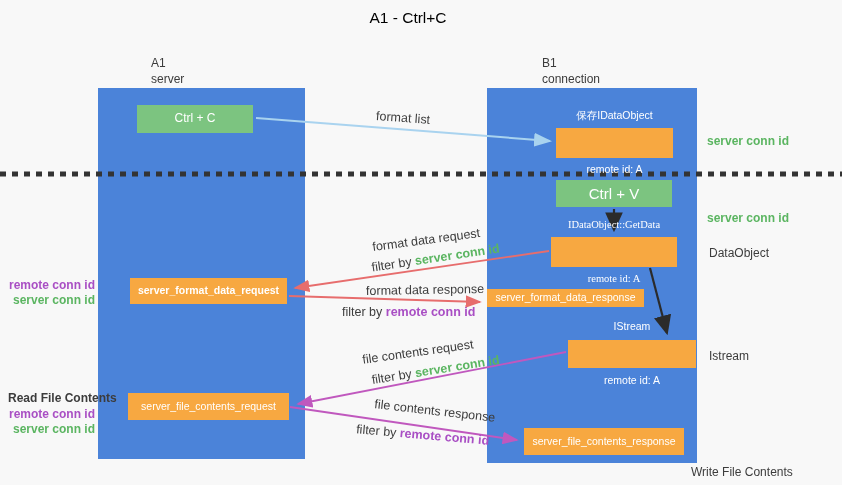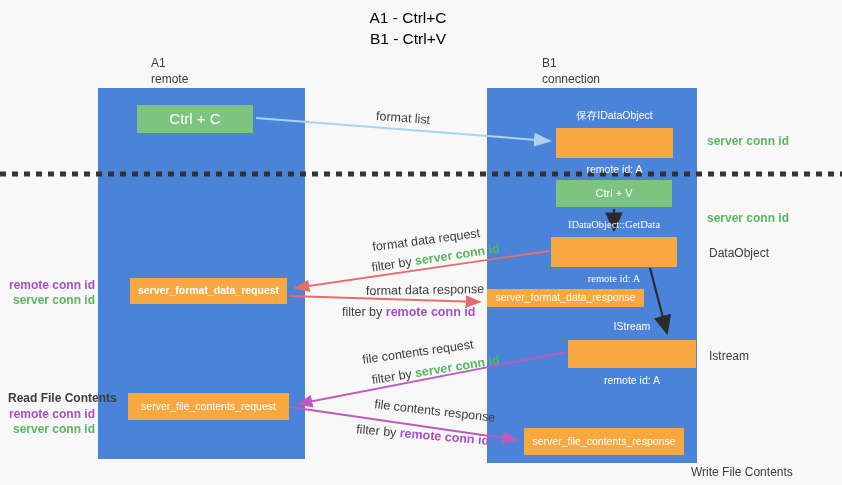--- a/index.html
+++ b/index.html
@@ -36,26 +36,25 @@
   .purple-t { color:#a94fc4; font-weight:bold; }
   .right-align { text-align:right; }
 </style>
 </head>
 <body>
 
 <div class="canvas">
 
   <div class="title">
     <div>A1 - Ctrl+C</div>
-    <div>B1 - Ctrl+V</div>
   </div>
 
   <div class="hdr hdr-a1">
     <div>A1</div>
-    <div>remote</div>
+    <div>server</div>
   </div>
   <div class="hdr hdr-b1">
     <div>B1</div>
     <div>connection</div>
   </div>
 
   <div class="col col-a1"></div>
   <div class="col col-b1"></div>
 
   <svg class="overlay" width="842" height="485">
@@ -84,30 +83,30 @@
 
     <line x1="289" y1="296" x2="480" y2="302" stroke-width="1.8" marker-end="url(#mk-red)" stroke="#e76d6d"></line>
 
     <line x1="650" y1="268" x2="667" y2="333" stroke-width="2.2" marker-end="url(#mk-blk)" stroke="#2b2b2b"></line>
 
     <line x1="566" y1="352" x2="298" y2="404" stroke-width="1.8" marker-end="url(#mk-mag)" stroke="#c058be"></line>
 
     <line x1="290" y1="407" x2="517" y2="440" stroke-width="1.8" marker-end="url(#mk-mag)" stroke="#c058be"></line>
   </svg>
 
-  <div class="box green-box" style="left:137px;top:105px;width:116px;height:28px;font-size:15px;">
+  <div class="box green-box" style="left:137px;top:105px;width:116px;height:28px;font-size:12px;">
     <div>Ctrl + C</div>
   </div>
 
   <div class="box orange" style="left:556px;top:128px;width:117px;height:30px;">
     <div>保存IDataObject</div>
     <div>remote id: A</div>
   </div>
 
-  <div class="box green-box" style="left:556px;top:180px;width:116px;height:27px;font-size:11px;">
+  <div class="box green-box" style="left:556px;top:180px;width:116px;height:27px;font-size:15px;">
     <div>Ctrl + V</div>
   </div>
 
   <div class="box orange" style="left:551px;top:237px;width:126px;height:30px;font-family:Liberation Serif, serif;">
     <div>IDataObject::GetData</div>
     <div>remote id: A</div>
   </div>
 
   <div class="box orange" style="left:130px;top:278px;width:157px;height:26px;font-weight:bold;">
     <div>server_format_data_request</div>

